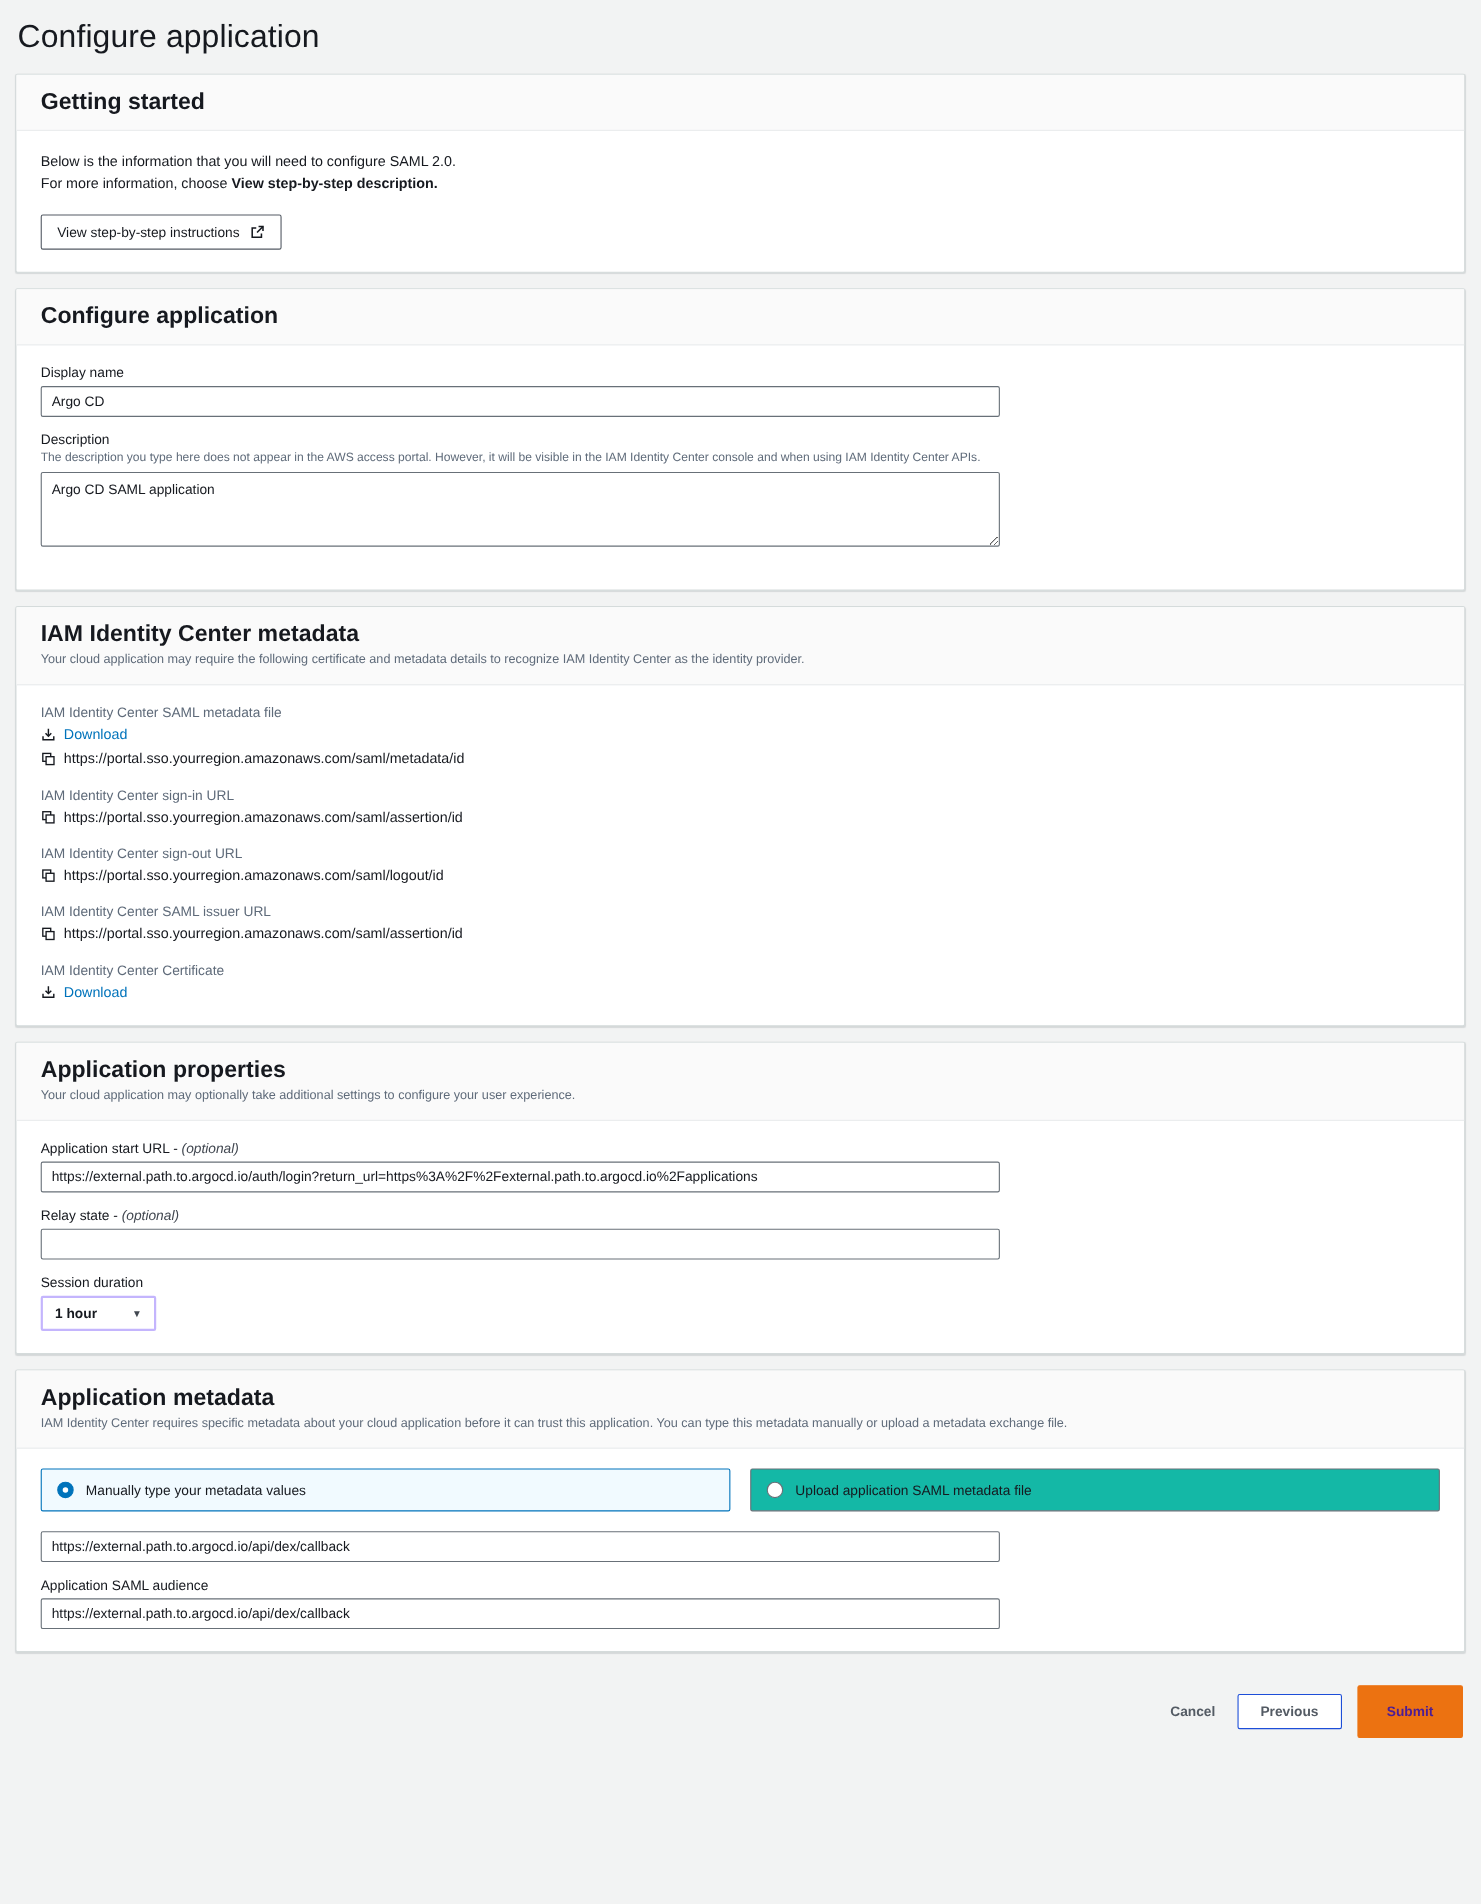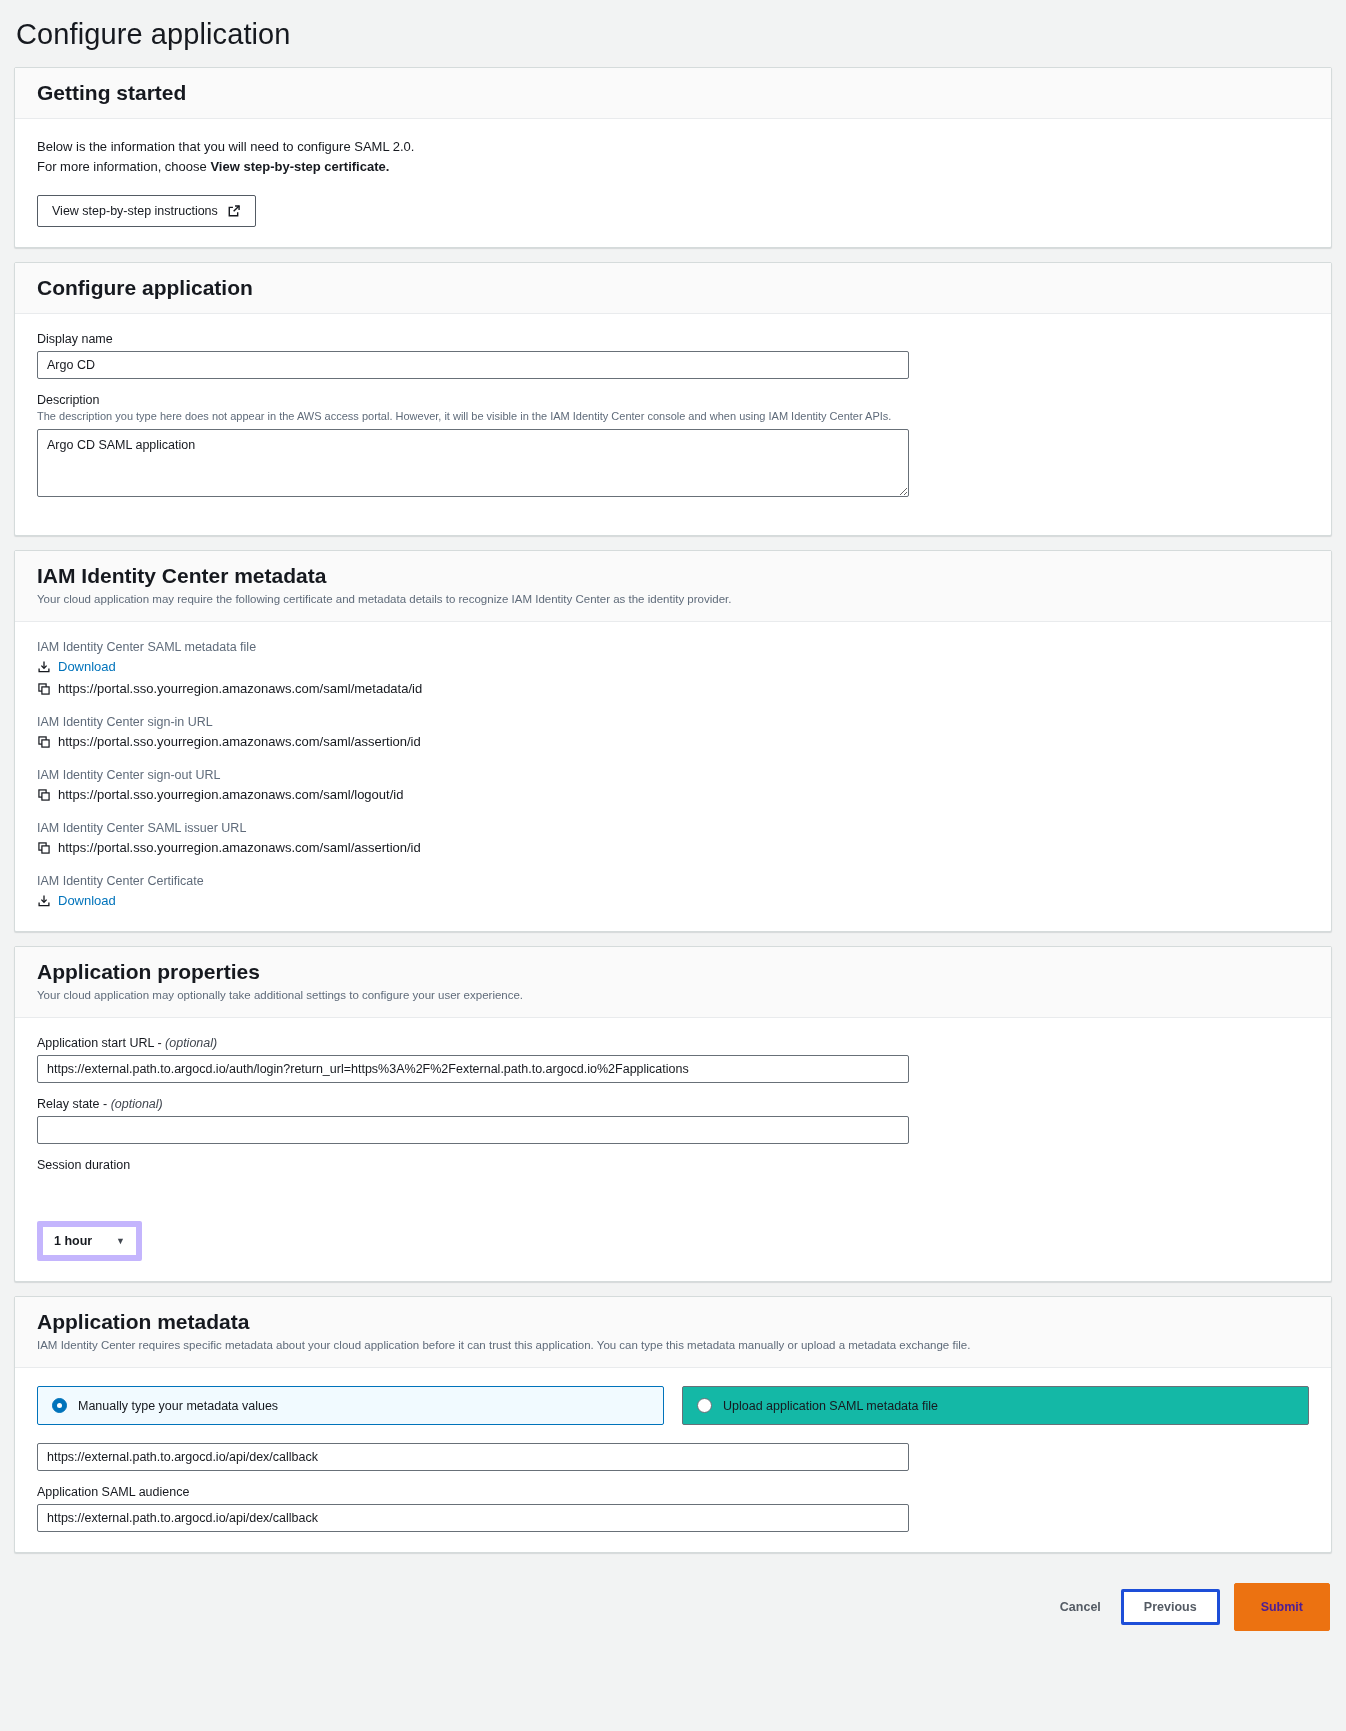--- a/index.html
+++ b/index.html
@@ -113,29 +113,28 @@
   .link { color: #0073bb; cursor: pointer; font-size: 13px; }
 
   .icon { display: inline-flex; flex: none; }
 
   .select {
     display: inline-flex;
     align-items: center;
     justify-content: space-between;
     gap: 14px;
     min-width: 105px;
-    border: 6px solid #c4b5fd;
+    border: 2px solid #c4b5fd;
     border-radius: 2px;
     background: #fff;
     font-size: 12.5px;
     font-weight: 700;
     color: #16191f;
     padding: 7px 11px;
     cursor: pointer;
-    margin-top: 44px;
   }
   .caret { font-size: 9px; color: #414750; }
 
   .radio-grid {
     display: flex;
     gap: 18px;
     margin-bottom: 18px;
   }
   .radio-tile {
     flex: 1;
@@ -188,21 +187,21 @@
     border: none;
     font-size: 12.5px;
     font-weight: 700;
     color: #545b64;
     cursor: pointer;
     padding: 8px 6px;
     font-family: "Liberation Sans", sans-serif;
   }
   .btn-normal {
     background: #ffffff;
-    border: 3px solid #1d4ed8;
+    border: 1px solid #1d4ed8;
     border-radius: 2px;
     font-size: 12.5px;
     font-weight: 700;
     color: #545b64;
     padding: 8px 20px;
     cursor: pointer;
     font-family: "Liberation Sans", sans-serif;
   }
   .btn-primary {
     background: #ec7211;
@@ -223,21 +222,21 @@
 
   <div class="page-title">Configure application</div>
 
   <div class="card">
     <div class="card-header">
       <div class="card-title">Getting started</div>
     </div>
     <div class="card-body">
       <div class="para">Below is the information that you will need to configure SAML 2.0.</div>
       <div class="para">
-        <span>For more information, choose </span><b>View step-by-step certificate.</b>
+        <span>For more information, choose </span><b>View step-by-step description.</b>
       </div>
       <div class="btn-row">
         <button class="btn">
           <span>View step-by-step instructions</span>
           <span class="icon">
             <svg width="14" height="14" viewBox="0 0 16 16" fill="none" stroke="#16191f" stroke-width="1.6">
               <path d="M9.2 2.2H13.8V6.8"></path>
               <path d="M13.8 2.2L7.6 8.4"></path>
               <path d="M12.2 9.4V13.4H2.6V3.8H6.8"></path>
             </svg>

